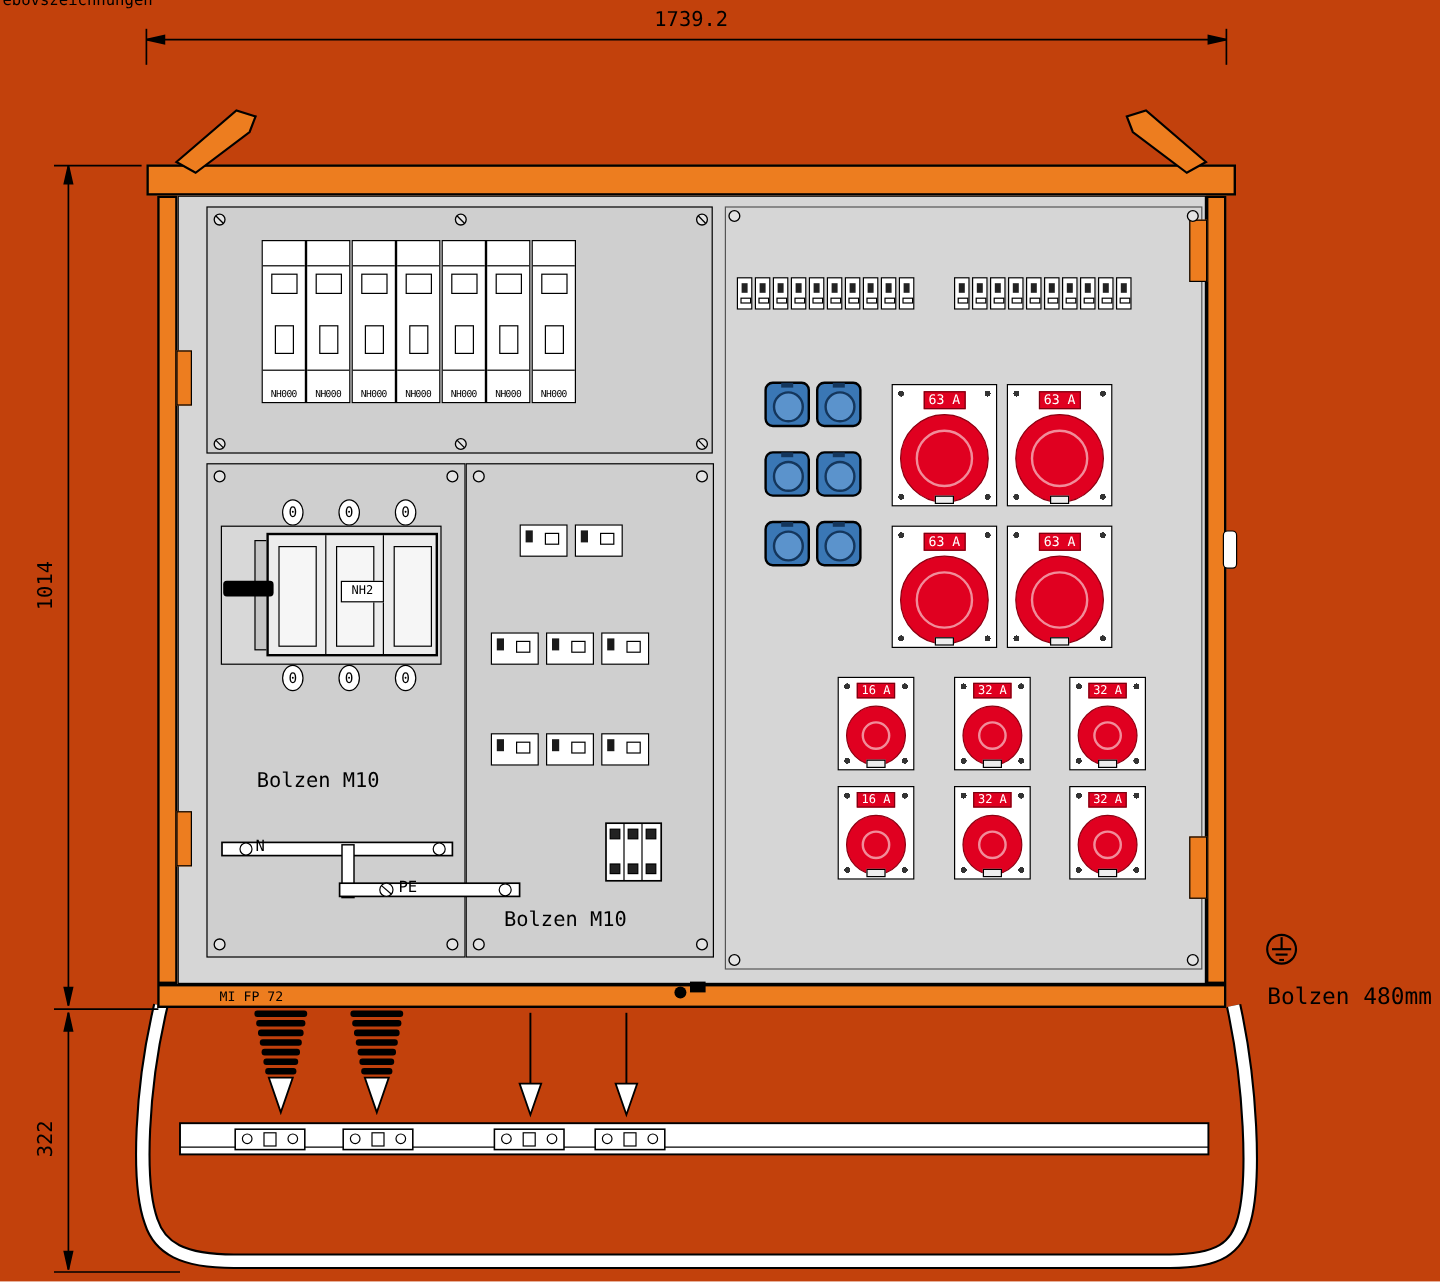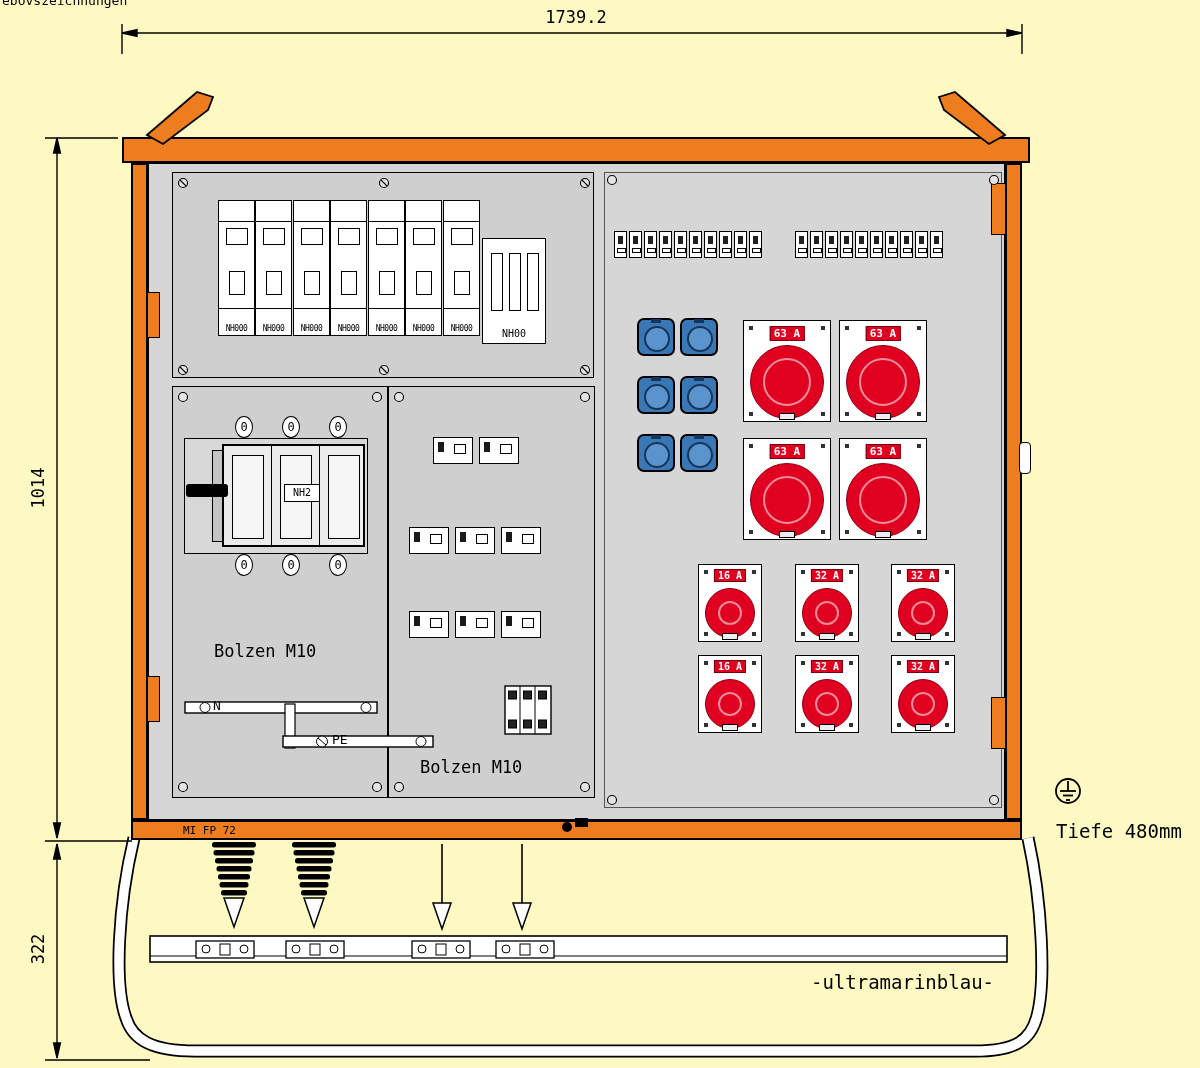--- a/index.html
+++ b/index.html
@@ -1,18 +1,18 @@
 <!DOCTYPE html>
 <html style="--frame-orange: #ed7d1f; --socket-red: #e00020; --socket-blue: #3a77b5; --panel-gray: #d6d6d6;"><head>
 <meta charset="utf-8">
 <style>
   *{margin:0;padding:0;box-sizing:border-box}
   html,body{width:1200px;height:1068px;background:#fff}
   body{font-family:"DejaVu Sans Mono","Liberation Mono",monospace;color:#000}
-  .stage{position:relative;width:1200px;height:1068px;overflow:hidden;background:#fef9c3}
+  .stage{position:relative;width:1200px;height:1068px;overflow:hidden;background:#c2410c}
   svg.layer{position:absolute;left:0;top:0;pointer-events:none}
   #svg-under{z-index:0}
   #svg-over{z-index:40}
   .lbl{position:absolute;z-index:60;white-space:nowrap}
   .vlbl{transform:rotate(-90deg)}
   
   .orange{background:var(--frame-orange,#ed7d1f);border:2px solid #000;position:absolute}
   .graypanel{position:absolute;background:var(--panel-gray,#d6d6d6);border:1.5px solid #000}
   .subpanel{position:absolute;background:#cfcfcf;border:1.6px solid #000}
   .rightplate{position:absolute;border:1.2px solid #555}
@@ -52,21 +52,21 @@
   .sockB::before{content:"";position:absolute;left:5px;top:6px;width:22px;height:22px;border-radius:50%;background:#5b93cc;border:2px solid #14365c}
   .sockB::after{content:"";position:absolute;left:12px;top:-1px;width:10px;height:4px;background:#14365c}
   
   .sockP{position:absolute;background:
     radial-gradient(circle 2.5px at 7px 7px,#333 99%,transparent),
     radial-gradient(circle 2.5px at calc(100% - 7px) 7px,#333 99%,transparent),
     radial-gradient(circle 2.5px at 7px calc(100% - 7px),#333 99%,transparent),
     radial-gradient(circle 2.5px at calc(100% - 7px) calc(100% - 7px),#333 99%,transparent),#fff;
     border:1.2px solid #000}
   .sockP::after{content:"";position:absolute;left:50%;bottom:1px;width:14px;height:5px;transform:translateX(-50%);border:1px solid #000;background:#eee}
-  .s-label{position:absolute;left:50%;transform:translateX(-50%);background:var(--socket-red,#e00020);color:#fff;font-weight:bold;border:1px solid #7a0010;padding:0 3px;z-index:3;white-space:nowrap}
+  .s-label{position:absolute;left:50%;transform:translateX(-50%);background:var(--socket-red,#e00020);color:#fff;font-weight:normal;border:1px solid #7a0010;padding:0 3px;z-index:3;white-space:nowrap}
   .s-circle{position:absolute;border-radius:50%;background:var(--socket-red,#e00020);border:1.5px solid #8c0012}
   .s-circle::after{content:"";position:absolute;inset:12px;border-radius:50%;border:2px solid rgba(255,255,255,.55)}
   .s63{width:88px;height:102px}
   .s63 .s-label{top:5px;font-size:11px}
   .s63 .s-circle{left:6px;top:24px;width:74px;height:74px}
   .sS{width:64px;height:78px}
   .sS .s-label{top:4px;font-size:10px}
   .sS .s-circle{left:6px;top:23px;width:50px;height:50px}
   
   .t17{font-size:17px}.t19{font-size:19px}.t13{font-size:13px}.t11{font-size:11px}
@@ -165,26 +165,20 @@
       <span class="nh-win"></span>
       <span class="nh-mid"></span>
       <span class="nh-label">NH000</span>
     </div>
   <div class="nh-strip" style="left:443px">
       <span class="nh-win"></span>
       <span class="nh-mid"></span>
       <span class="nh-label">NH000</span>
     </div>
 
-  <div class="nh00">
-    <span class="slot" style="left:8px"></span>
-    <span class="slot" style="left:26px"></span>
-    <span class="slot" style="left:44px"></span>
-    <span class="nh00-label">NH00</span>
-  </div>
 
   <div class="sw-plate"></div>
   <div class="sw-side"></div>
   <div class="sw-body">
     <span class="pole" style="left:8px"></span>
     <span class="pole" style="left:56px"></span>
     <span class="pole" style="left:104px"></span>
   </div>
   <div class="nh2box lbl" style="z-index:60">NH2</div>
   <div class="sw-handle"></div>
@@ -280,23 +274,22 @@
     </div>
 
   <div class="lbl t17" style="left:540px;top:7px;width:72px;text-align:center">1739.2</div>
   <div class="lbl t17 vlbl" style="left:8px;top:478px;width:60px;text-align:center">1014</div>
   <div class="lbl t17 vlbl" style="left:8px;top:939px;width:60px;text-align:center">322</div>
   <div class="lbl" style="left:214px;top:641px;font-size:17px">Bolzen M10</div>
   <div class="lbl" style="left:420px;top:757px;font-size:17px">Bolzen M10</div>
   <div class="lbl t13" style="left:213px;top:698px">N</div>
   <div class="lbl t13" style="left:332px;top:732px">PE</div>
   <div class="lbl t11" style="left:183px;top:824px">MI FP 72</div>
-  <div class="lbl t19" style="left:1056px;top:820px">Tiefe 480mm</div>
+  <div class="lbl t19" style="left:1056px;top:820px">Bolzen 480mm</div>
   <div class="lbl ral" style="left:795px;top:970px">
-    <span style="display:block">-ultramarinblau-</span>
   </div>
 
   <svg id="svg-over" class="layer" width="1200" height="1068" viewBox="0 0 1200 1068">
 
     <g>
       <polygon points="147,135 197,92 213,97 208,110 163,144" style="fill:var(--frame-orange,#ed7d1f)" stroke="#000" stroke-width="1.8"></polygon>
     </g>
     <g>
       <polygon points="1005,135 955,92 939,97 944,110 989,144" style="fill:var(--frame-orange,#ed7d1f)" stroke="#000" stroke-width="1.8"></polygon>
     </g>

